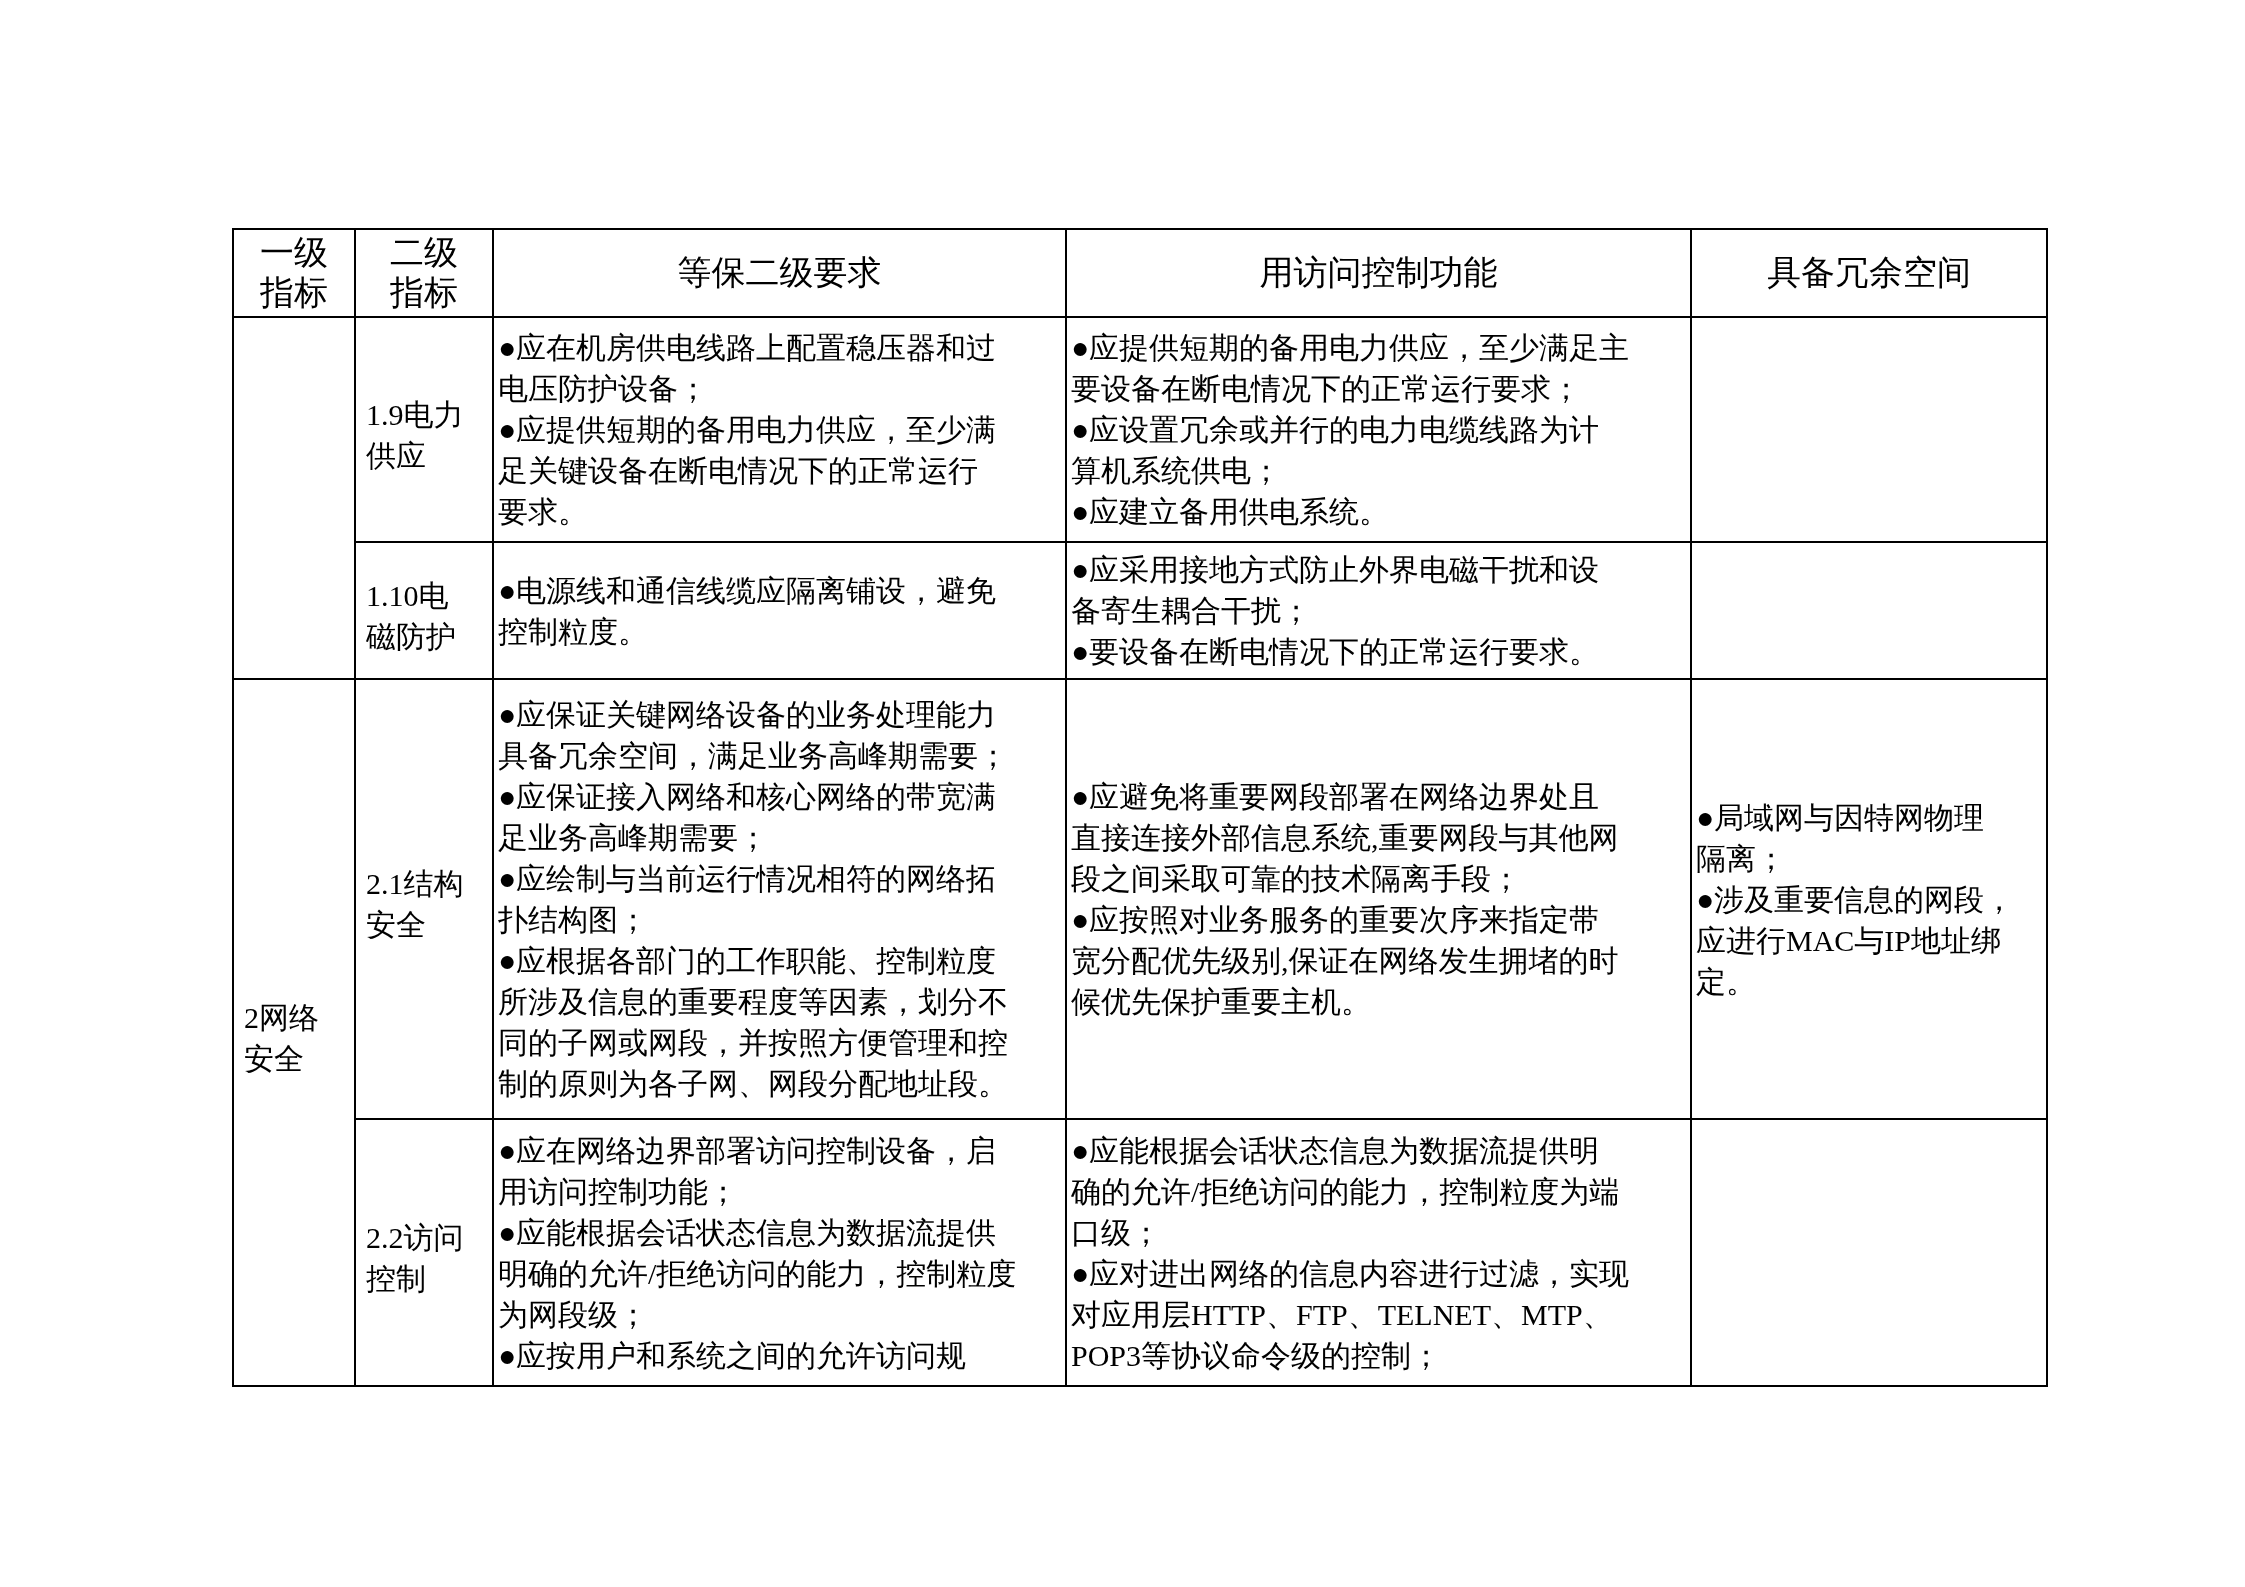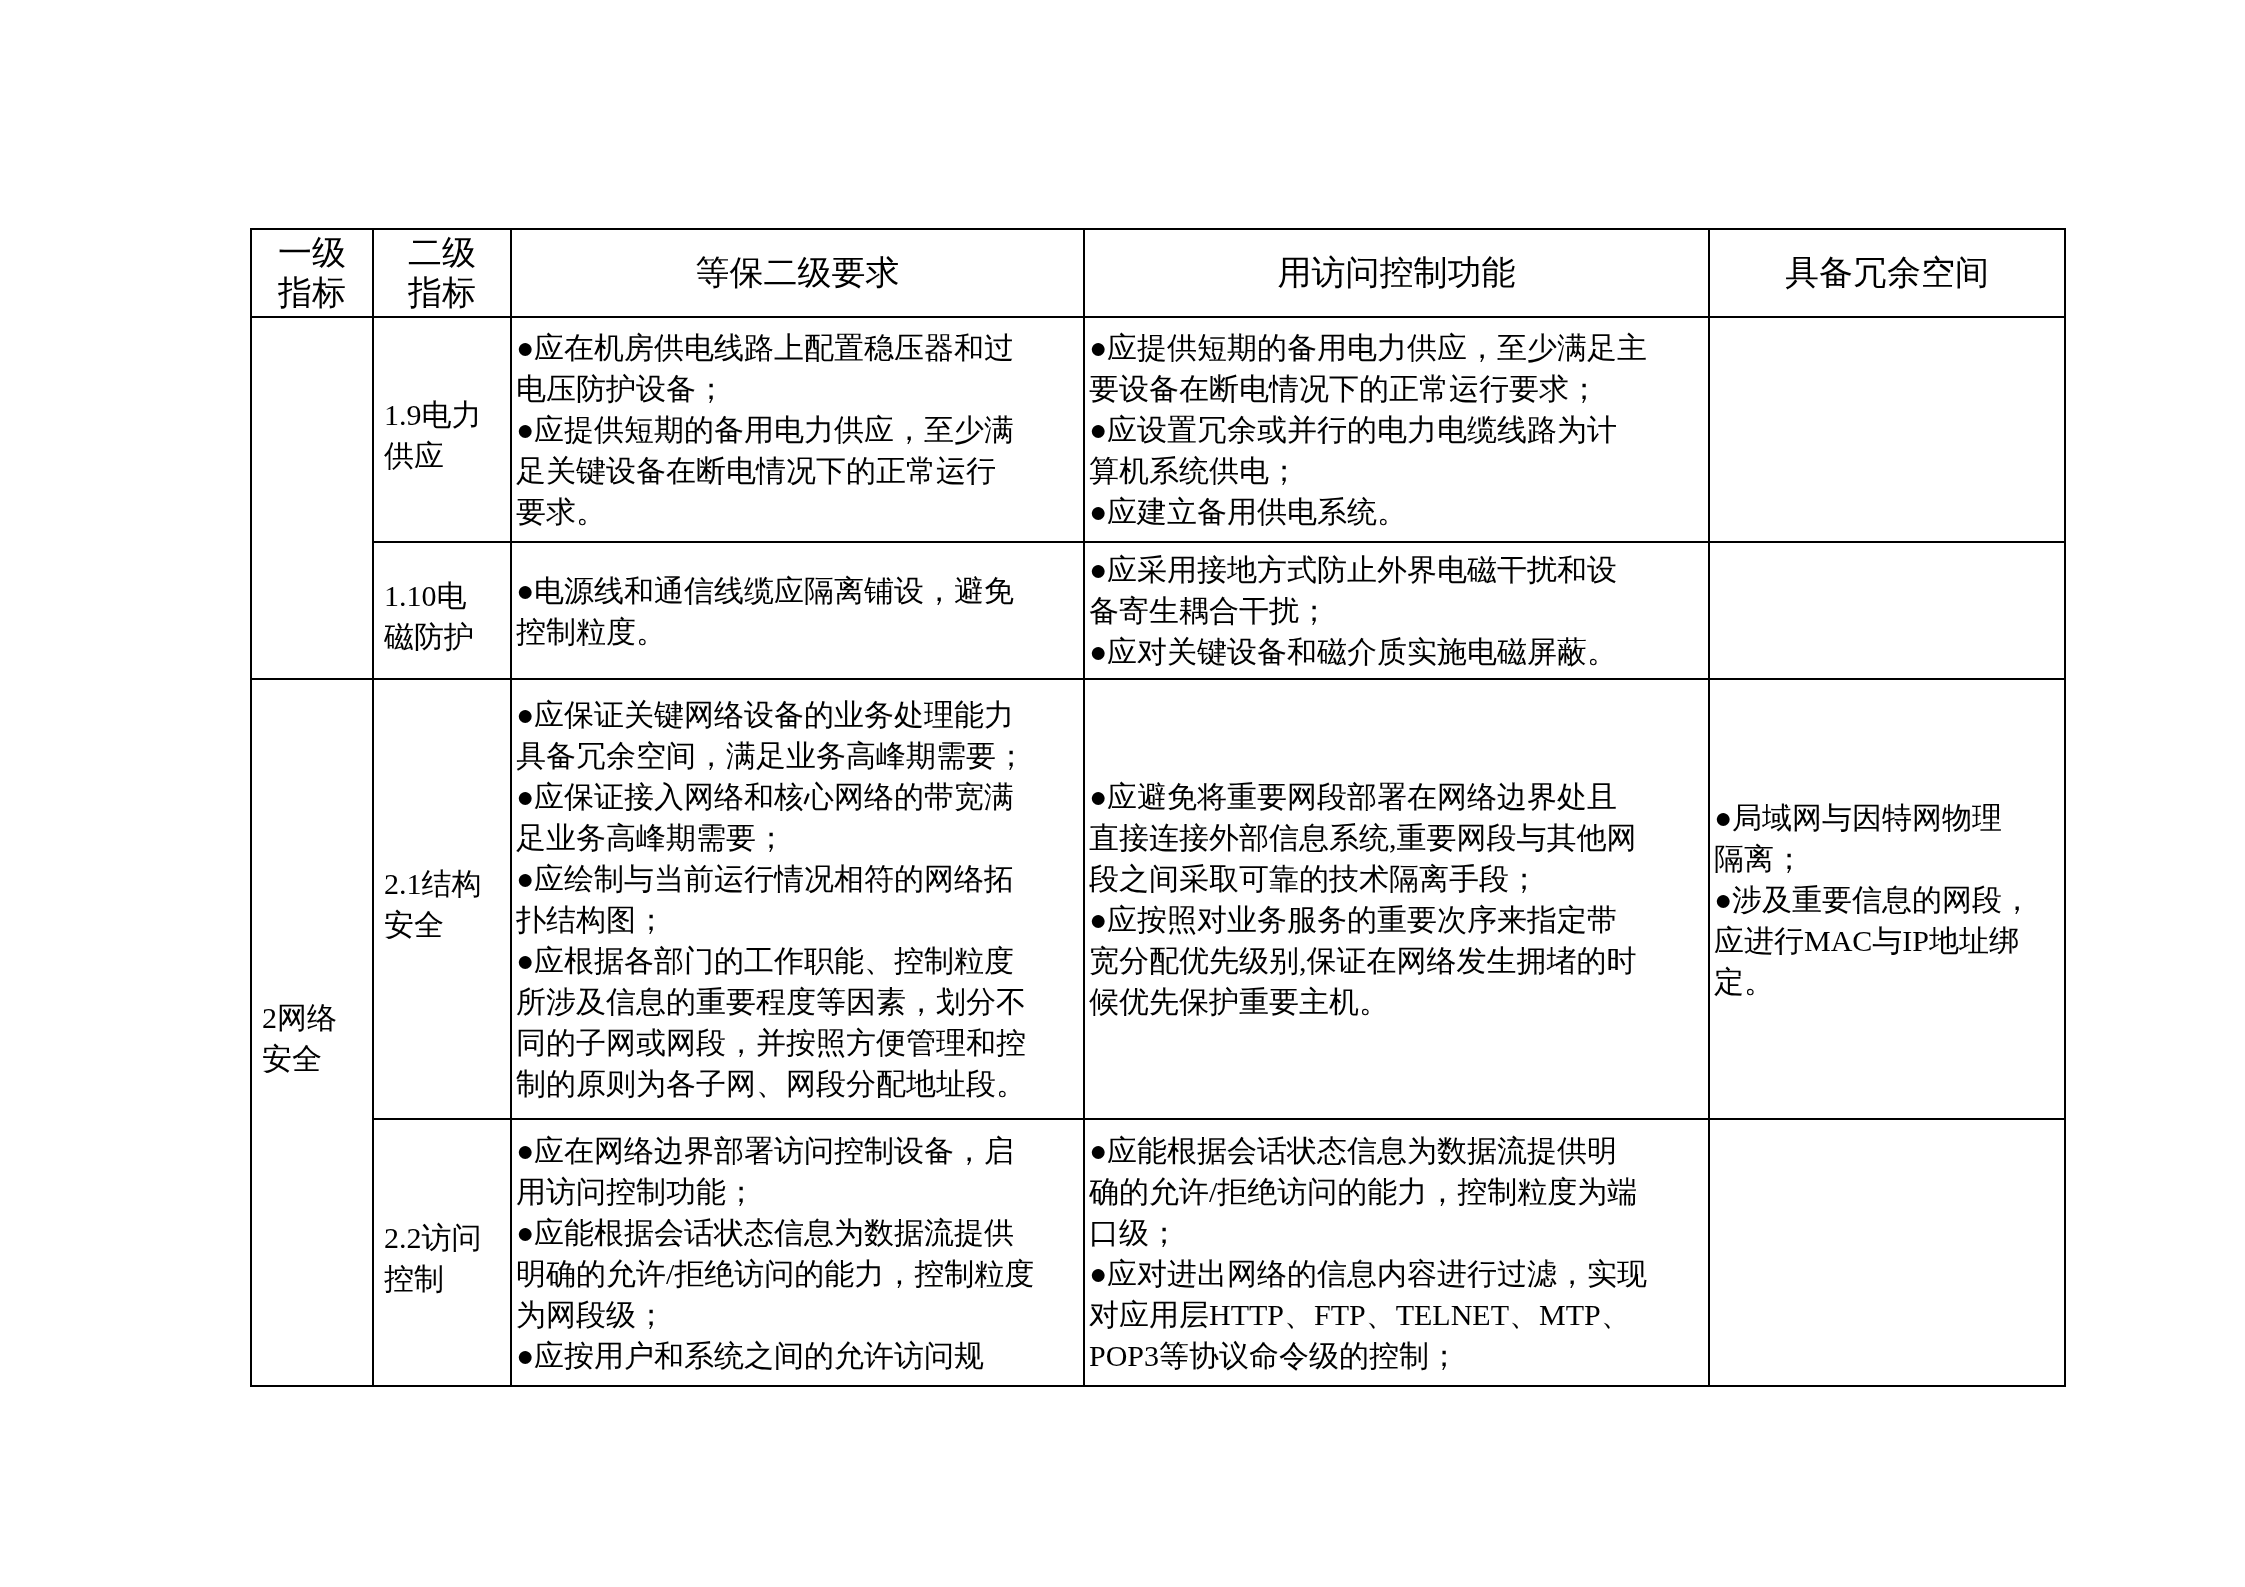--- a/index.html
+++ b/index.html
@@ -11,21 +11,21 @@
     position: relative;
     width: 2245px;
     height: 1587px;
     background: #ffffff;
     font-family: "Liberation Serif", "DejaVu Serif", serif;
     color: #000000;
     overflow: hidden;
   }
   table.spec-table {
     position: absolute;
-    left: 250px;
+    left: 232px;
     top: 228px;
     width: 1814px;
     border-collapse: collapse;
     table-layout: fixed;
   }
   table.spec-table td, table.spec-table th {
     border: 2px solid #000000;
     vertical-align: middle;
     white-space: pre-line;
     overflow: hidden;
@@ -88,21 +88,21 @@
 ●应建立备用供电系统。</td>
       <td class="c-req"></td>
     </tr>
     <tr style="height:123px">
       <td class="c-l2">1.10电
 磁防护</td>
       <td class="c-req">●电源线和通信线缆应隔离铺设，避免
 控制粒度。</td>
       <td class="c-req">●应采用接地方式防止外界电磁干扰和设
 备寄生耦合干扰；
-●应对关键设备和磁介质实施电磁屏蔽。</td>
+●要设备在断电情况下的正常运行要求。</td>
       <td class="c-req"></td>
     </tr>
     <tr style="height:440px">
       <td class="c-l1" rowspan="2">2网络
 安全</td>
       <td class="c-l2">2.1结构
 安全</td>
       <td class="c-req">●应保证关键网络设备的业务处理能力
 具备冗余空间，满足业务高峰期需要；
 ●应保证接入网络和核心网络的带宽满

